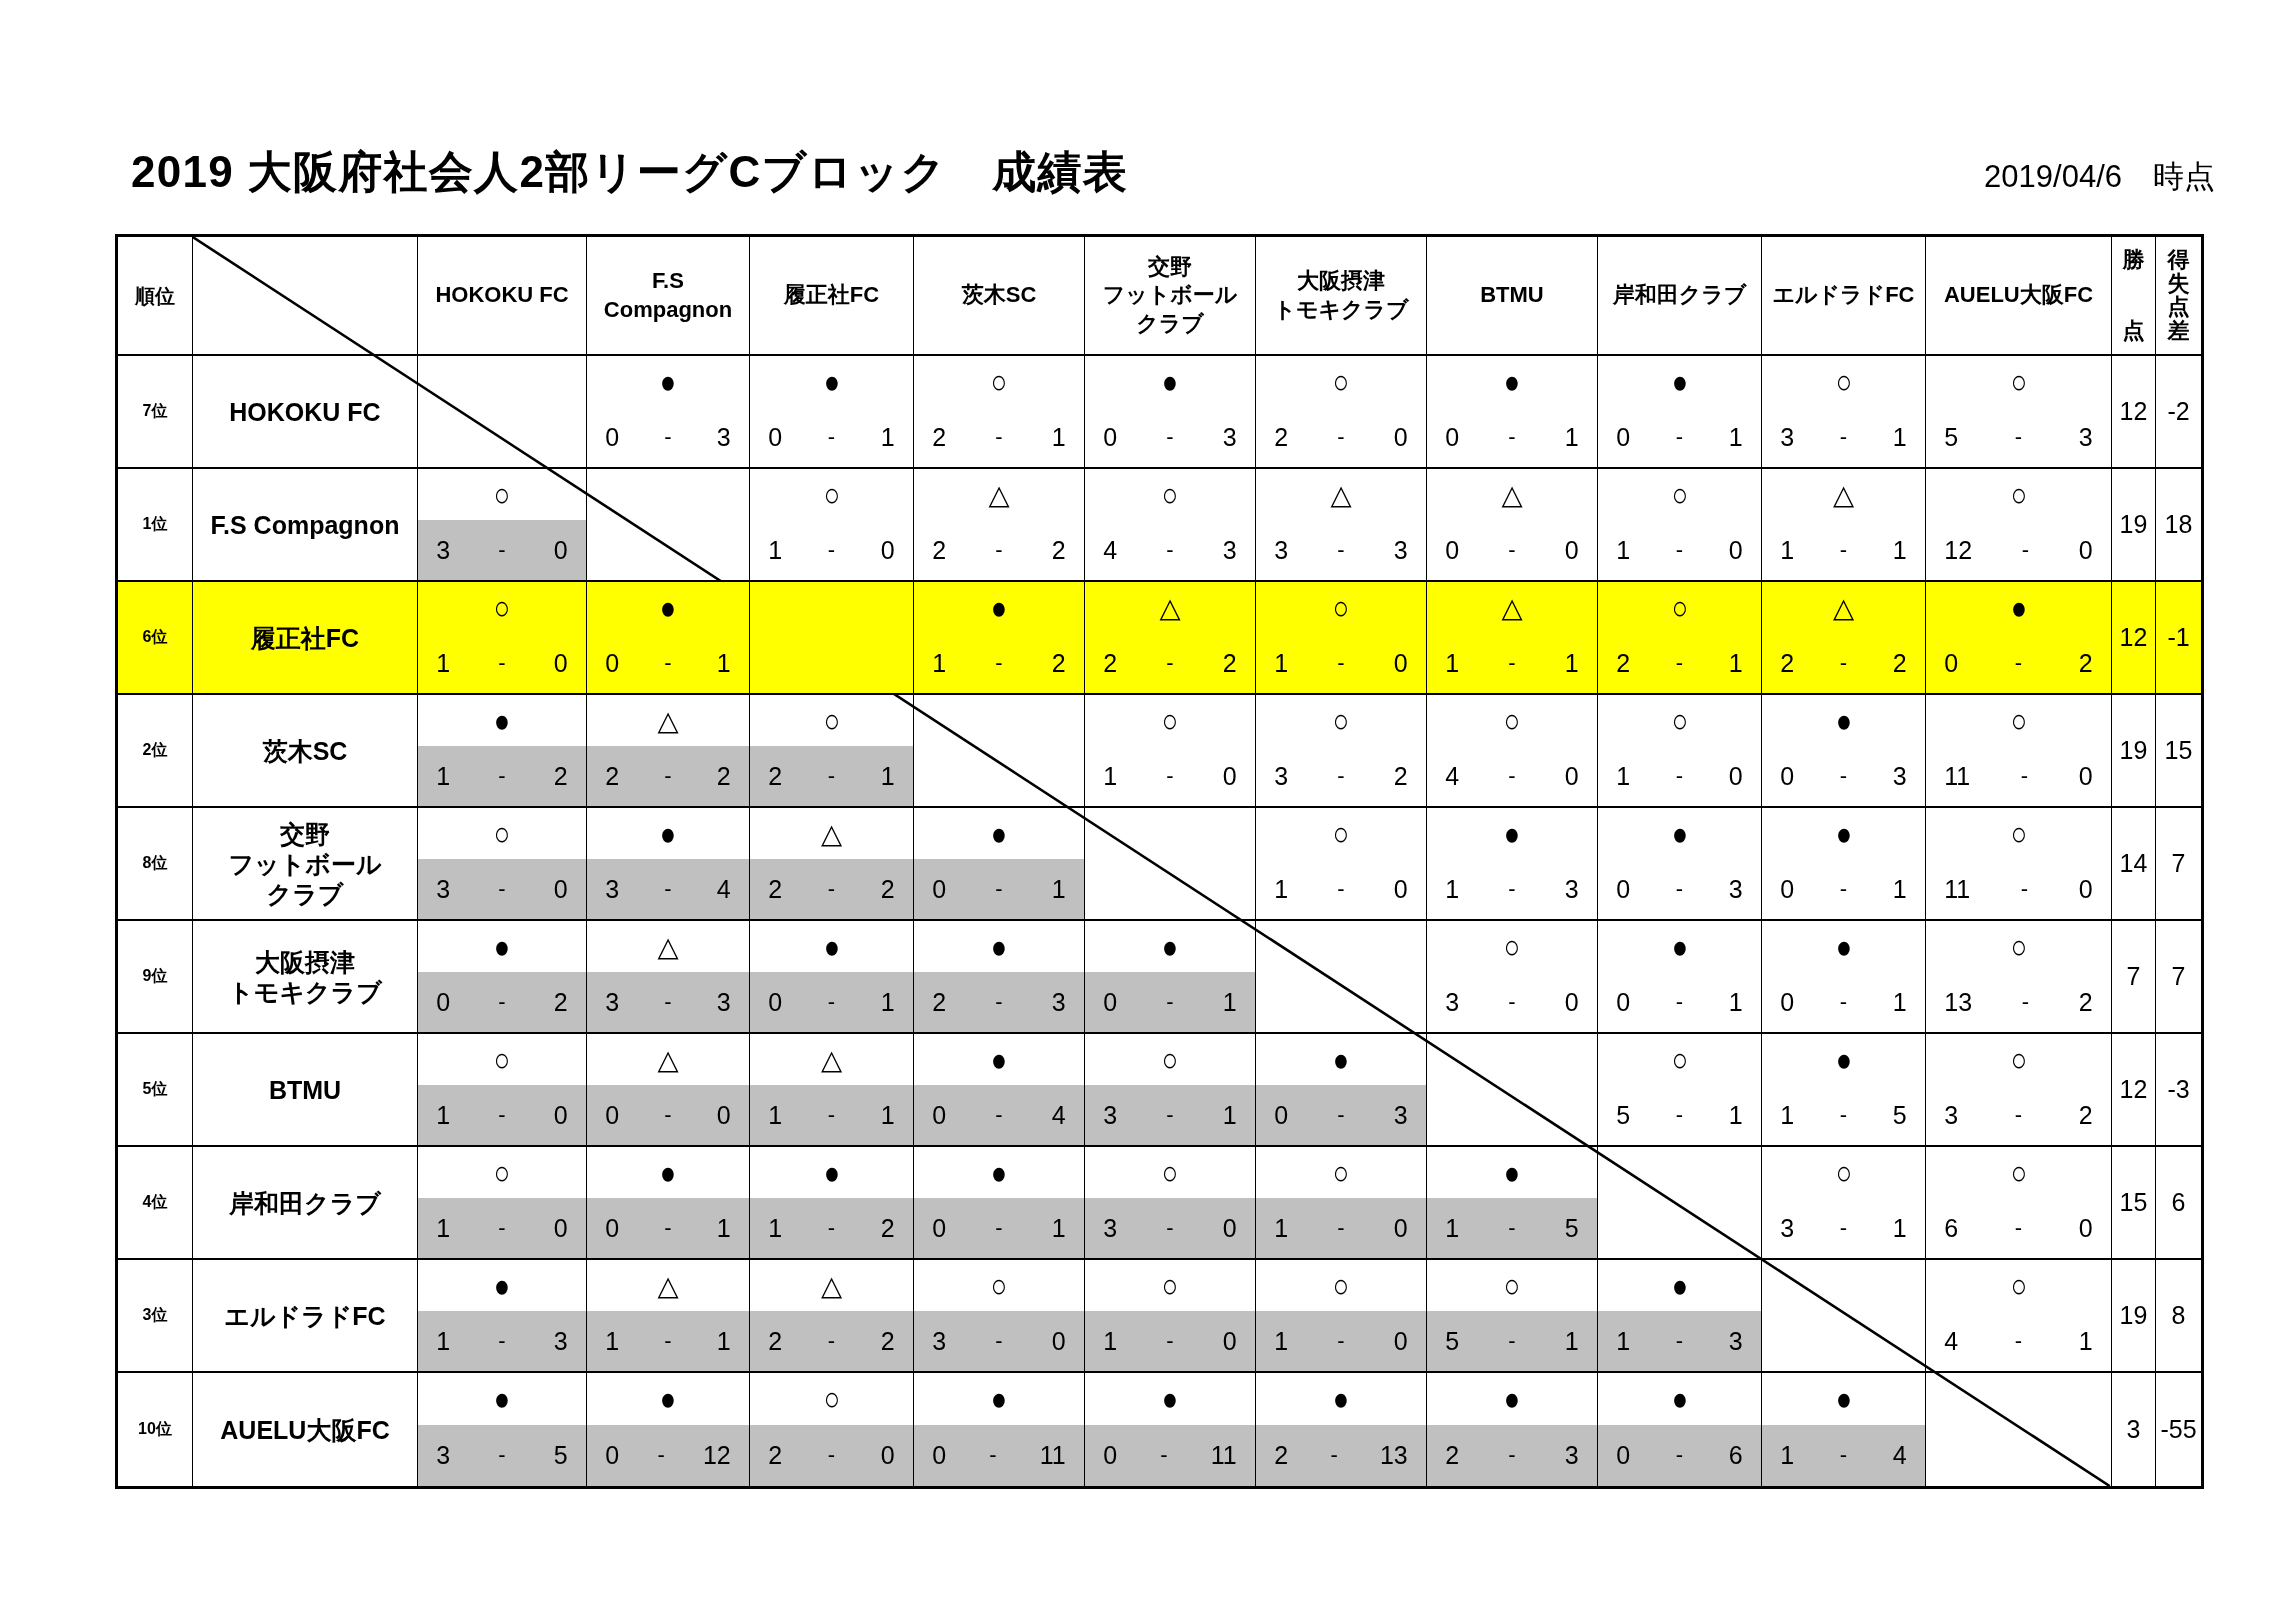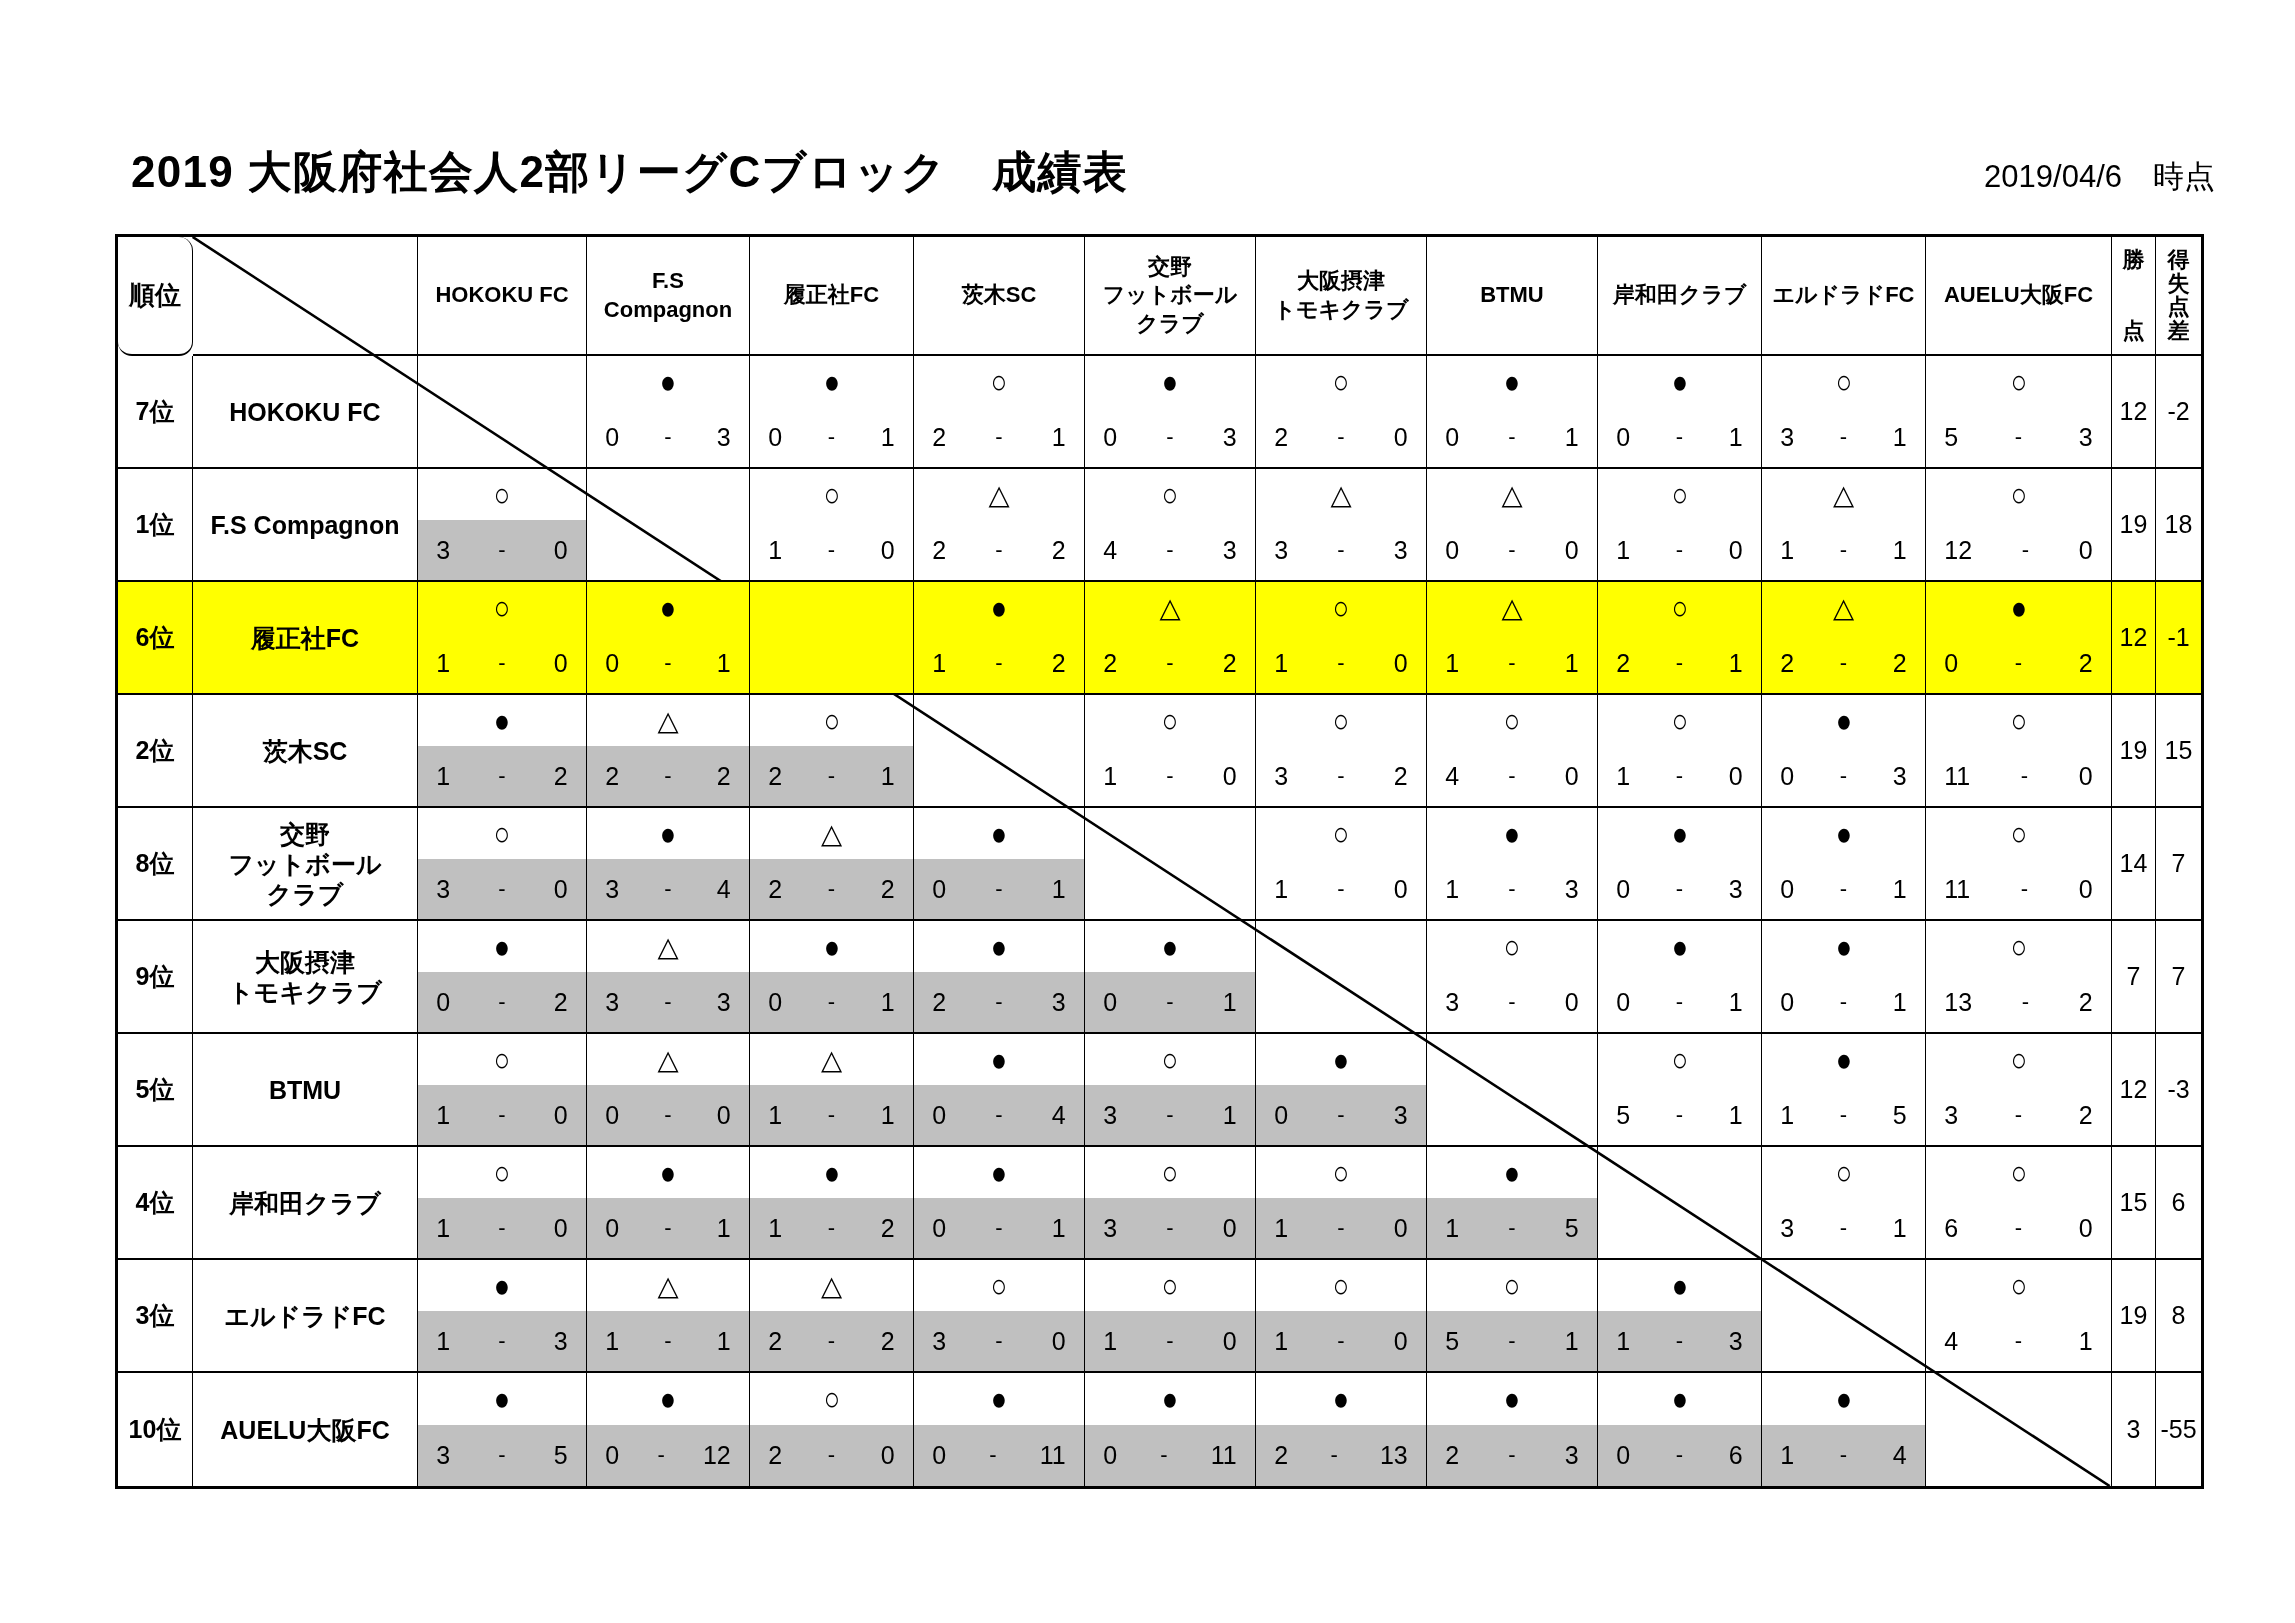--- a/index.html
+++ b/index.html
@@ -52,34 +52,34 @@
 
   .hdr {
     align-items: center;
     justify-content: center;
     text-align: center;
     font-weight: bold;
     font-size: 22px;
     line-height: 1.3;
     white-space: pre-line;
   }
-  .rankhdr { font-size: 26px; border-radius: 14px; }
+  .rankhdr { font-size: 20px; }
   .vhdr {
     flex-direction: column;
     justify-content: space-between;
     align-items: center;
     padding: 11.8px 0;
     font-weight: bold;
     font-size: 22px;
     line-height: 1;
   }
   .rankc {
     align-items: center;
     justify-content: center;
-    font-size: 25px;
+    font-size: 16px;
     font-weight: bold;
   }
   .tname {
     align-items: center;
     justify-content: center;
     text-align: center;
     font-size: 25px;
     font-weight: bold;
     line-height: 1.2;
     white-space: pre-line;

